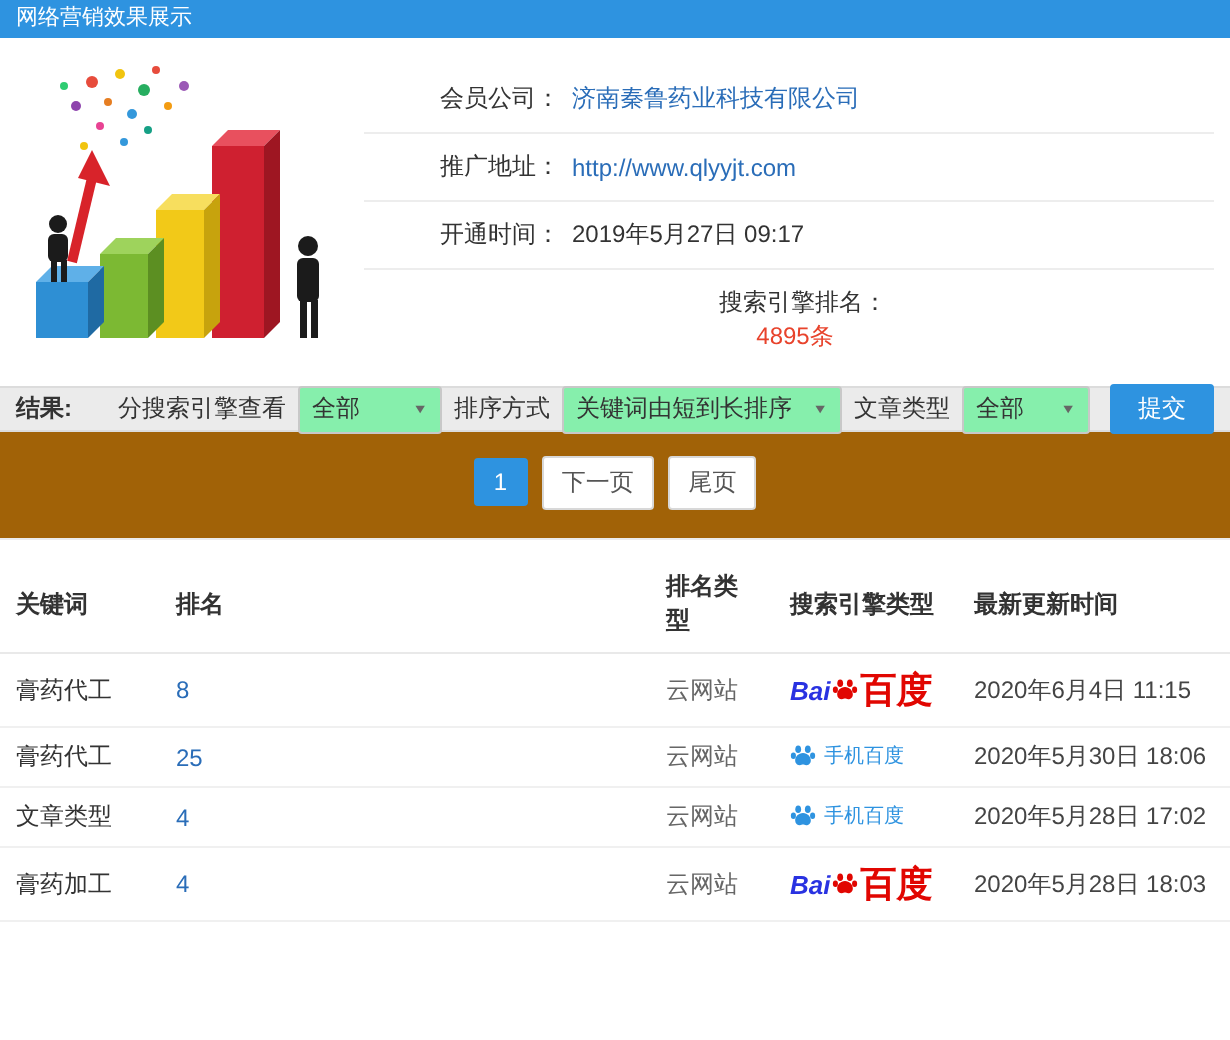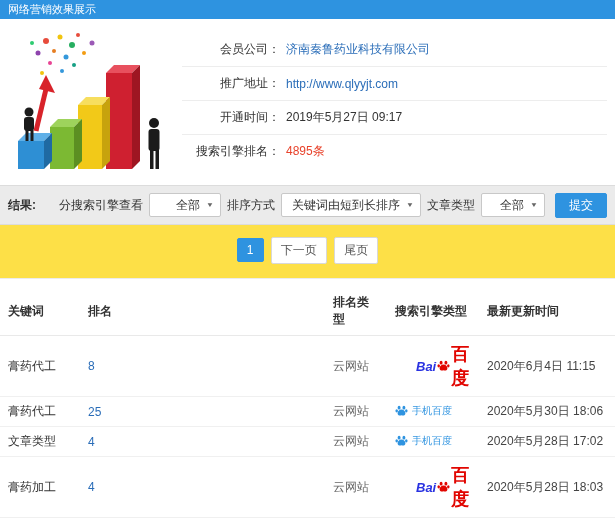--- a/index.html
+++ b/index.html
@@ -19,60 +19,60 @@
 
   
   .titlebar{height:19px;background:var(--accent);color:#fff;font-size:11px;
     line-height:19px;padding-left:8px;}
 
   
   .top{display:flex;padding:10px 8px 8px 6px;}
   .clipart{width:162px;height:148px;flex:none;}
   .info{flex:1;margin-left:14px;margin-top:4px;}
   .info-row{display:flex;align-items:center;padding:8px 0;border-bottom:1px solid #ededed;}
-  .info-row:last-child{border-bottom:none;}
+  .info-row:last-child{border-bottom:none;flex-direction:column;}
   .info-label{width:98px;text-align:right;color:#333;flex:none;}
   .info-link{color:var(--link);text-decoration:none;margin-left:6px;cursor:pointer;}
   .info-value{margin-left:6px;color:#333;}
   .info-red{margin-left:6px;color:var(--highlight);}
 
   
   .filterbar{background:#ebebeb;border-top:1px solid #dcdcdc;border-bottom:1px solid #dcdcdc;
-    height:40px;display:flex;align-items:center;padding:0 8px;}
+    height:23px;display:flex;align-items:center;padding:0 8px;}
   .result-label{font-weight:bold;color:#333;}
   .controls{margin-left:auto;display:flex;align-items:center;gap:6px;}
   .ctl-label{color:#333;}
-  .sel{background:#ffffff;border:1px solid #c8c8c8;border-radius:2px;height:24px;
-    display:inline-flex;align-items:center;justify-content:flex-end;
+  .sel{background:#86efac;border:1px solid #c8c8c8;border-radius:2px;height:24px;
+    display:inline-flex;align-items:center;justify-content:space-between;
     padding:0 6px;cursor:pointer;}
   .caret{font-size:8px;color:#666;margin-left:6px;transform:scaleY(.8);}
   .submit{background:var(--accent);color:#fff;border:1px solid var(--accent);
     border-radius:2px;height:25px;padding:0 13px;font-size:12px;cursor:pointer;
     font-family:inherit;margin-left:4px;}
 
   
-  .pager{background:#fde047;text-align:center;padding:12px 0 14px;border-bottom:1px solid #ececec;}
+  .pager{background:#a16207;text-align:center;padding:12px 0 14px;border-bottom:1px solid #ececec;}
   .pg{display:inline-block;min-width:14px;padding:4px 9px;margin:0 2px;background:#fff;
     border:1px solid #d8d8d8;color:#555;text-decoration:none;cursor:pointer;border-radius:2px;}
   .pg.active{background:var(--accent);border-color:var(--accent);color:#fff;}
 
   
   .data-table{width:100%;border-collapse:collapse;margin-top:8px;}
   .data-table th{font-weight:bold;color:#333;text-align:left;padding:7px 8px;
     border-bottom:1px solid #e9e9e9;font-size:12px;}
   .data-table td{padding:6px 8px;border-bottom:1px solid #f0f0f0;vertical-align:middle;}
   .c-kw{width:80px;}
   .c-rank{width:245px;}
   .c-type{width:62px;}
   .c-eng{width:92px;}
   .rank-link{color:var(--link);text-decoration:none;cursor:pointer;}
   .c-type-td{color:#666;}
   .c-time-td{color:#444;}
   .bd-logo{display:inline-flex;align-items:center;gap:1px;font-weight:bold;}
-  .bd-bai{font-style:italic;color:var(--baidu-blue);font-size:13px;margin-left:21px;}
+  .bd-bai{font-style:italic;color:var(--baidu-blue);font-size:13px;}
   .bd-du{color:var(--baidu-red);font-size:18px;}
   .mb-logo{display:inline-flex;align-items:center;gap:4px;}
   .mb-text{color:var(--mobile-blue);font-size:10px;}
   .paw{flex:none;}
 </style>
 </head>
 <body>
 
 <div class="page">
 

